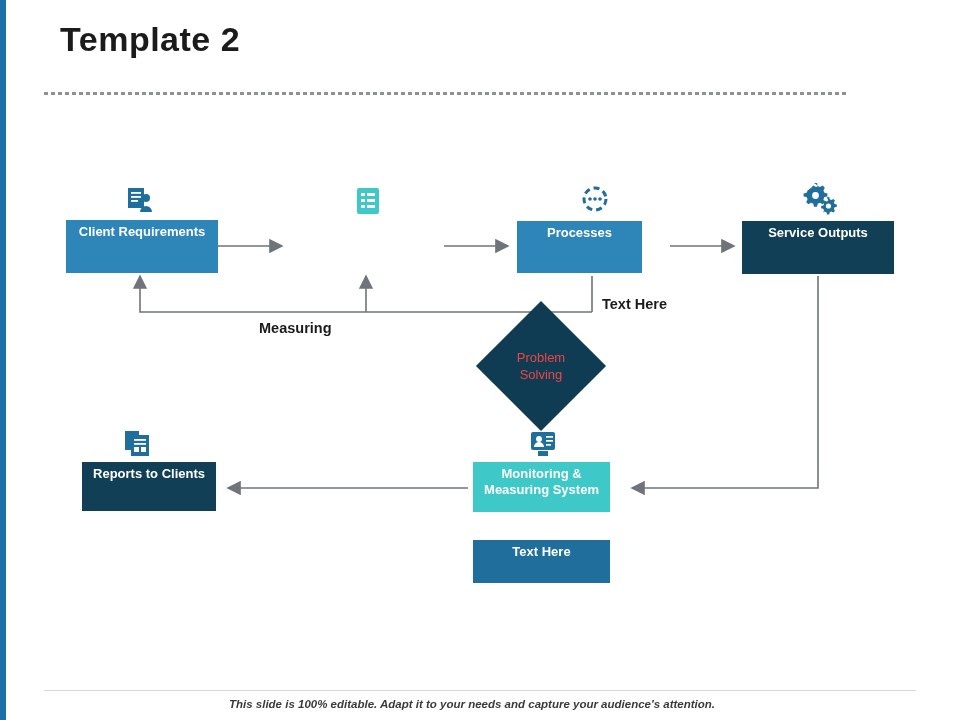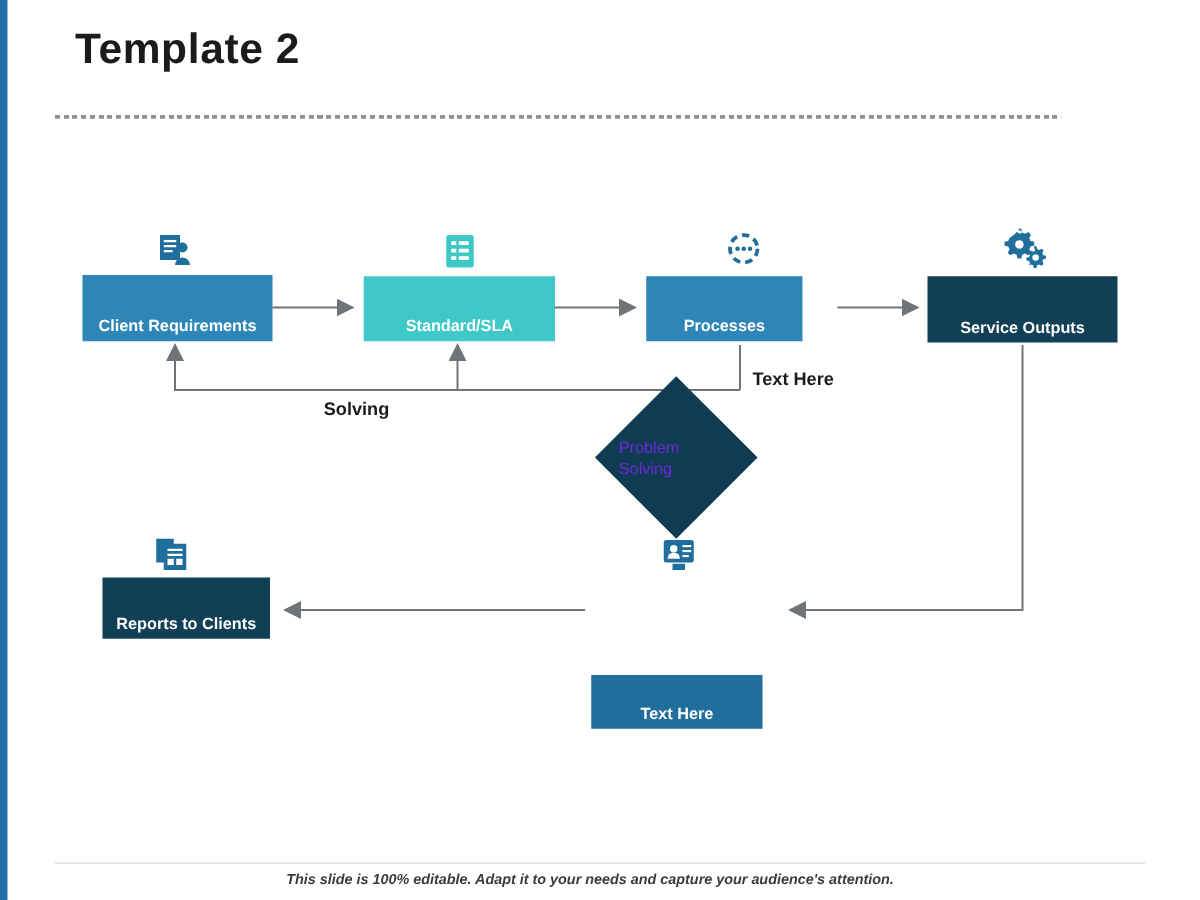--- a/index.html
+++ b/index.html
@@ -66,21 +66,21 @@
     top: 690px;
     width: 872px;
     height: 1px;
     background: #d8d8d8;
   }
 
   
   .box {
     position: absolute;
     display: flex;
-    align-items: flex-end;
+    align-items: flex-start;
     justify-content: center;
     text-align: center;
     color: #ffffff;
     font-size: 13px;
     font-weight: bold;
     line-height: 16px;
     box-sizing: border-box;
     padding: 4px 6px;
   }
   .box.teal { background: #3ec8c8; }
@@ -93,21 +93,22 @@
     width: 92px;
     height: 92px;
     background: #0f3c52;
     transform: rotate(45deg);
   }
   .diamond-label {
     position: absolute;
     display: flex;
     align-items: center;
     justify-content: center;
-    color: #6d28d9;
+    text-align: center;
+    color: #ef4444;
     font-size: 13px;
     line-height: 17px;
     font-weight: normal;
   }
 
   .label-text {
     position: absolute;
     font-size: 14.5px;
     font-weight: bold;
     color: #1b1b1b;
@@ -230,45 +231,45 @@
       <rect x="17" y="10" width="7" height="1.7" fill="#ffffff"></rect>
       <rect x="17" y="14" width="5" height="1.7" fill="#ffffff"></rect>
       <rect x="9" y="21" width="10" height="5" fill="#1f6e9c"></rect>
     </svg>
   </div>
 
   <div class="box blue" style="left:66px; top:220px; width:152px; height:53px;">
     <span>Client Requirements</span>
   </div>
 
-  <div class="box teal" style="left:291px; top:221px; width:153px; height:52px;">
-    <span>Standard/SLA</span>
-  </div>
 
   <div class="box blue" style="left:517px; top:221px; width:125px; height:52px;">
     <span>Processes</span>
   </div>
 
   <div class="box navy" style="left:742px; top:221px; width:152px; height:53px;">
     <span>Service Outputs</span>
   </div>
 
   <div class="diamond" style="left:495px; top:320px;"></div>
   <div class="diamond-label" style="left:495px; top:340px; width:92px; height:52px;">
     <span>Problem Solving</span>
   </div>
 
   <div class="box navy" style="left:82px; top:462px; width:134px; height:49px;">
     <span>Reports to Clients</span>
   </div>
 
+  <div class="box teal" style="left:473px; top:462px; width:137px; height:50px;">
+    <span>Monitoring &amp; Measuring System</span>
+  </div>
 
   <div class="box midblue" style="left:473px; top:540px; width:137px; height:43px;">
     <span>Text Here</span>
   </div>
 
   <div class="label-text" style="left:602px; top:296px;">Text Here</div>
-  <div class="label-text" style="left:259px; top:320px;">Solving</div>
+  <div class="label-text" style="left:259px; top:320px;">Measuring</div>
 
   <div class="footer-rule"></div>
   <div class="footer-note">This slide is 100% editable. Adapt it to your needs and capture your audience's attention.</div>
 
 </div>
 
 </body></html>

